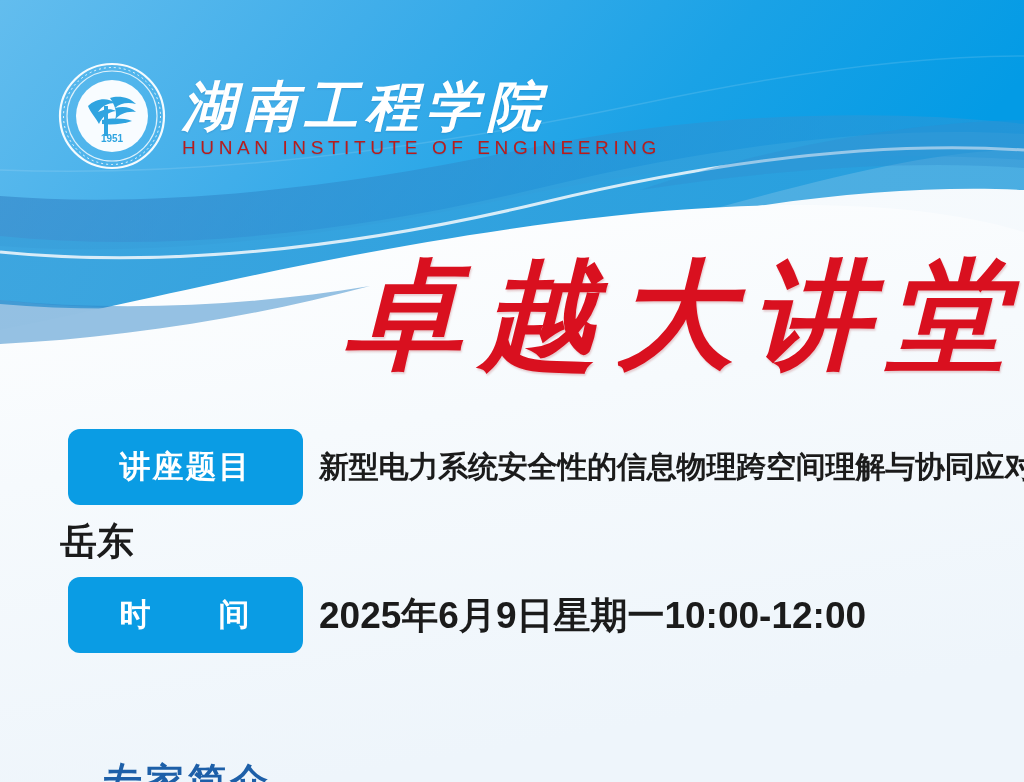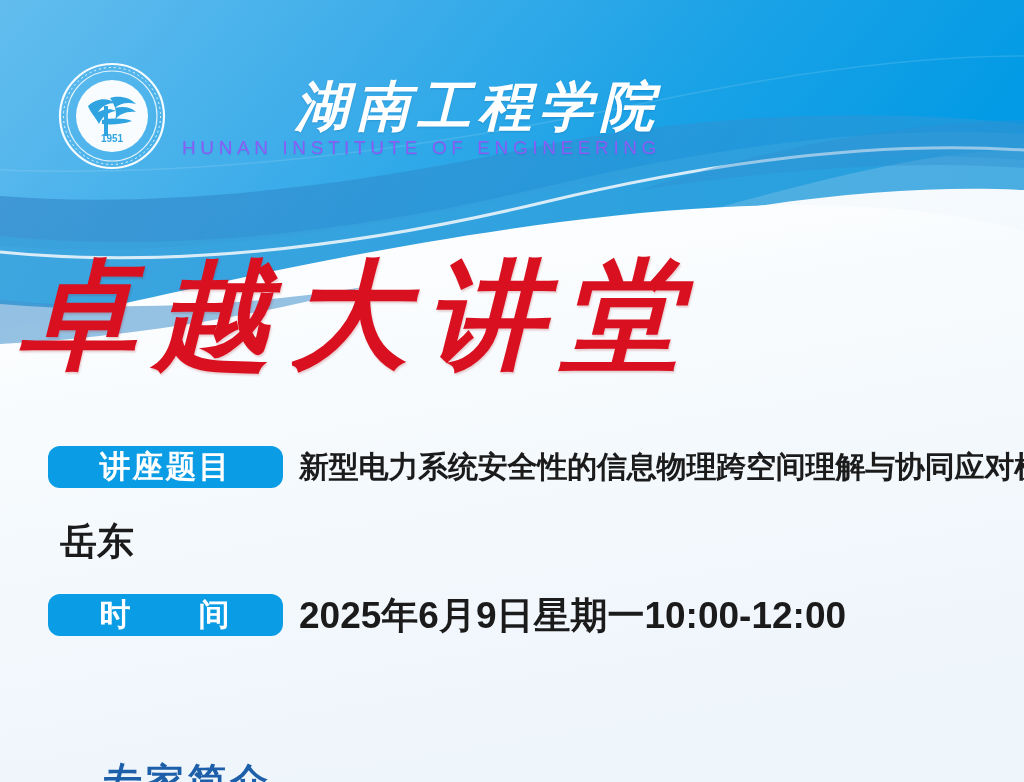--- a/index.html
+++ b/index.html
@@ -30,58 +30,58 @@
   .emblem svg { display:block; width:108px; height:108px; }
 
   .school-block { display:flex; flex-direction:column; gap:2px; padding-top:6px; }
   .school-cn {
     color:#ffffff;
     font-family:"Liberation Serif","DejaVu Serif",serif;
     font-size:54px; font-weight:700; font-style:italic;
     letter-spacing:7px; line-height:1.05;
     text-shadow:0 1px 2px rgba(0,60,120,.18);
     white-space:nowrap;
-    text-align:right;
   }
   .school-en {
-    color:#8b5cf6;
+    color:#b91c1c;
     font-size:19px; font-weight:400;
     letter-spacing:4.6px; line-height:1.1;
     white-space:nowrap;
     text-shadow:0 1px 1px rgba(0,60,120,.15);
   }
 
   
   .main-title {
     position:absolute; left:0; top:247px; width:1024px;
-    text-align:left; z-index:5;
+    text-align:right; z-index:5;
     color:#d9101f;
     font-family:"Liberation Serif","DejaVu Serif",serif;
     font-size:118px; font-weight:700; font-style:italic;
     letter-spacing:18px; line-height:1.18;
     text-indent:18px;
     white-space:nowrap;
     text-shadow:1px 2px 2px rgba(150,0,10,.18);
   }
 
   
   .info-list {
     position:absolute; left:48px; top:438px;
     width:960px; z-index:5;
     display:flex; flex-direction:column; gap:16px;
   }
   .info-row { display:flex; align-items:center; gap:16px; height:58px; }
   .badge {
-    flex:0 0 235px; width:235px; height:42px;
+    flex:0 0 235px; width:235px; height:76px;
     background:#0a9ce4; border-radius:12px;
     color:#ffffff;
     display:flex; align-items:center; justify-content:center;
     font-size:31px; font-weight:700;
     letter-spacing:2px;
     white-space:nowrap;
+    margin-left:20px;
   }
   .value {
     color:#1b1b1b;
     font-size:37px; font-weight:700;
     letter-spacing:0px;
     white-space:nowrap;
     line-height:1;
   }
   .value.title-value { font-size:30px; letter-spacing:-0.2px; }
   .value.pad { padding-left:12px; }

